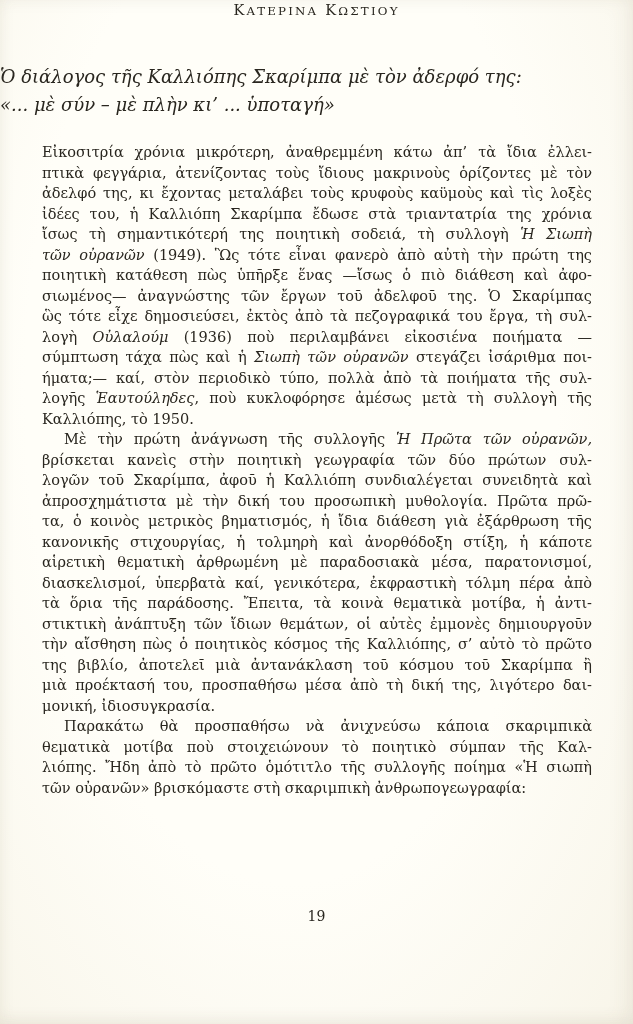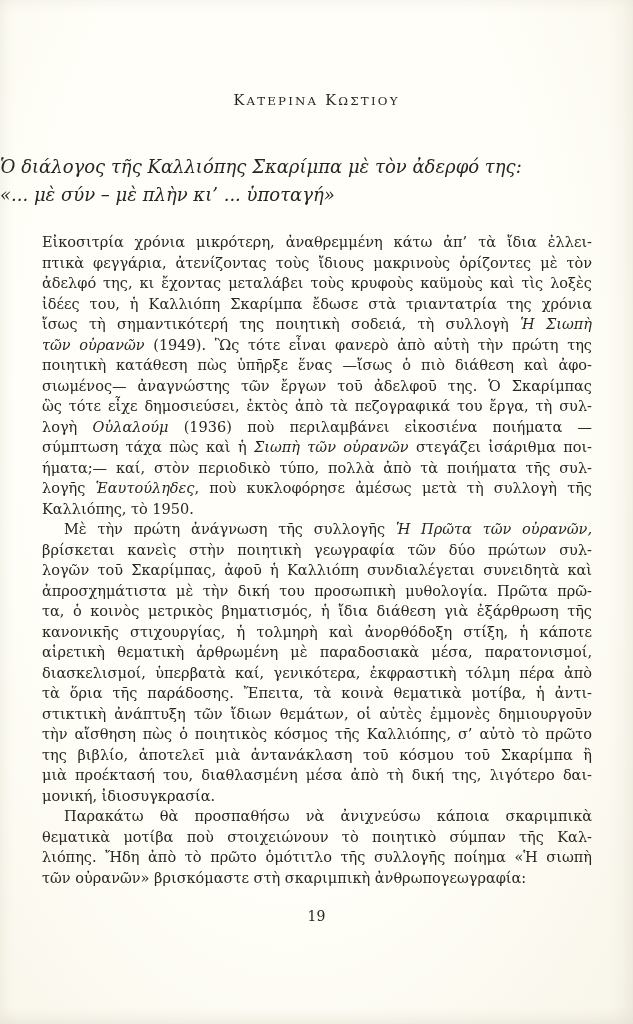--- a/index.html
+++ b/index.html
@@ -10,21 +10,20 @@
     margin: 0 auto;
     box-sizing: border-box;
     background: #fdfcf2;
     background-image: radial-gradient(ellipse at 46% 38%, #fffef8 55%, #f8f5e9 100%);
     box-shadow: inset -10px 0 18px rgba(90,80,60,0.05), inset 0 -8px 14px rgba(90,80,60,0.04), inset 6px 0 12px rgba(90,80,60,0.03);
     color: #29261f;
     font-family: "DejaVu Serif", "Liberation Serif", serif;
     overflow: hidden;
   }
   .running-head {
-    padding-top: 90px;
     text-align: center;
     letter-spacing: 2.2px;
     white-space: nowrap;
   }
   .rh-big   { font-size: 14.5px; }
   .rh-small { font-size: 11.8px; }
   .rh-gap   { display: inline-block; width: 7px; }
   .title {
     margin-top: 44px;
     text-align: left;
@@ -81,31 +80,31 @@
         <div class="line"><span>ὣς τότε εἶχε δημοσιεύσει, ἐκτὸς ἀπὸ τὰ πεζογραφικά του ἔργα, τὴ συλ-</span></div>
         <div class="line"><span>λογὴ </span><span class="it">Οὐλαλούμ</span><span> (1936) ποὺ περιλαμβάνει εἰκοσιένα ποιήματα —</span></div>
         <div class="line"><span>σύμπτωση τάχα πὼς καὶ ἡ </span><span class="it">Σιωπὴ τῶν οὐρανῶν</span><span> στεγάζει ἰσάριθμα ποι-</span></div>
         <div class="line"><span>ήματα;— καί, στὸν περιοδικὸ τύπο, πολλὰ ἀπὸ τὰ ποιήματα τῆς συλ-</span></div>
         <div class="line"><span>λογῆς </span><span class="it">Ἑαυτούληδες</span><span>, ποὺ κυκλοφόρησε ἀμέσως μετὰ τὴ συλλογὴ τῆς</span></div>
         <div class="line last"><span>Καλλιόπης, τὸ 1950.</span></div>
       </div>
       <div class="para indent">
         <div class="line"><span>Μὲ τὴν πρώτη ἀνάγνωση τῆς συλλογῆς </span><span class="it">Ἡ Πρῶτα τῶν οὐρανῶν,</span></div>
         <div class="line"><span>βρίσκεται κανεὶς στὴν ποιητικὴ γεωγραφία τῶν δύο πρώτων συλ-</span></div>
-        <div class="line"><span>λογῶν τοῦ Σκαρίμπας, ἀφοῦ ἡ Καλλιόπη συνδιαλέγεται συνειδητὰ καὶ</span></div>
+        <div class="line"><span>λογῶν τοῦ Σκαρίμπα, ἀφοῦ ἡ Καλλιόπη συνδιαλέγεται συνειδητὰ καὶ</span></div>
         <div class="line"><span>ἀπροσχημάτιστα μὲ τὴν δική του προσωπικὴ μυθολογία. Πρῶτα πρῶ-</span></div>
         <div class="line"><span>τα, ὁ κοινὸς μετρικὸς βηματισμός, ἡ ἴδια διάθεση γιὰ ἐξάρθρωση τῆς</span></div>
         <div class="line"><span>κανονικῆς στιχουργίας, ἡ τολμηρὴ καὶ ἀνορθόδοξη στίξη, ἡ κάποτε</span></div>
         <div class="line"><span>αἱρετικὴ θεματικὴ ἀρθρωμένη μὲ παραδοσιακὰ μέσα, παρατονισμοί,</span></div>
         <div class="line"><span>διασκελισμοί, ὑπερβατὰ καί, γενικότερα, ἐκφραστικὴ τόλμη πέρα ἀπὸ</span></div>
         <div class="line"><span>τὰ ὅρια τῆς παράδοσης. Ἔπειτα, τὰ κοινὰ θεματικὰ μοτίβα, ἡ ἀντι-</span></div>
         <div class="line"><span>στικτικὴ ἀνάπτυξη τῶν ἴδιων θεμάτων, οἱ αὐτὲς ἐμμονὲς δημιουργοῦν</span></div>
         <div class="line"><span>τὴν αἴσθηση πὼς ὁ ποιητικὸς κόσμος τῆς Καλλιόπης, σ’ αὐτὸ τὸ πρῶτο</span></div>
         <div class="line"><span>της βιβλίο, ἀποτελεῖ μιὰ ἀντανάκλαση τοῦ κόσμου τοῦ Σκαρίμπα ἢ</span></div>
-        <div class="line"><span>μιὰ προέκτασή του, διαθλασμένη μέσα ἀπὸ τὴ δική της, λιγότερο δαι-</span></div>
+        <div class="line"><span>μιὰ προέκτασή του, προσπαθήσω μέσα ἀπὸ τὴ δική της, λιγότερο δαι-</span></div>
         <div class="line last"><span>μονική, ἰδιοσυγκρασία.</span></div>
       </div>
       <div class="para indent">
         <div class="line"><span>Παρακάτω θὰ προσπαθήσω νὰ ἀνιχνεύσω κάποια σκαριμπικὰ</span></div>
         <div class="line"><span>θεματικὰ μοτίβα ποὺ στοιχειώνουν τὸ ποιητικὸ σύμπαν τῆς Καλ-</span></div>
         <div class="line"><span>λιόπης. Ἤδη ἀπὸ τὸ πρῶτο ὁμότιτλο τῆς συλλογῆς ποίημα «Ἡ σιωπὴ</span></div>
         <div class="line last"><span>τῶν οὐρανῶν» βρισκόμαστε στὴ σκαριμπικὴ ἀνθρωπογεωγραφία:</span></div>
       </div>
     </div>
 

